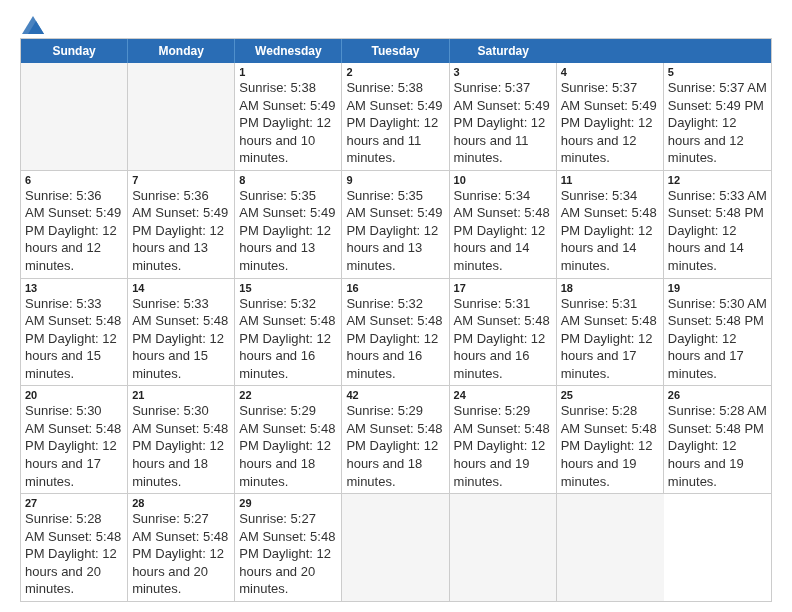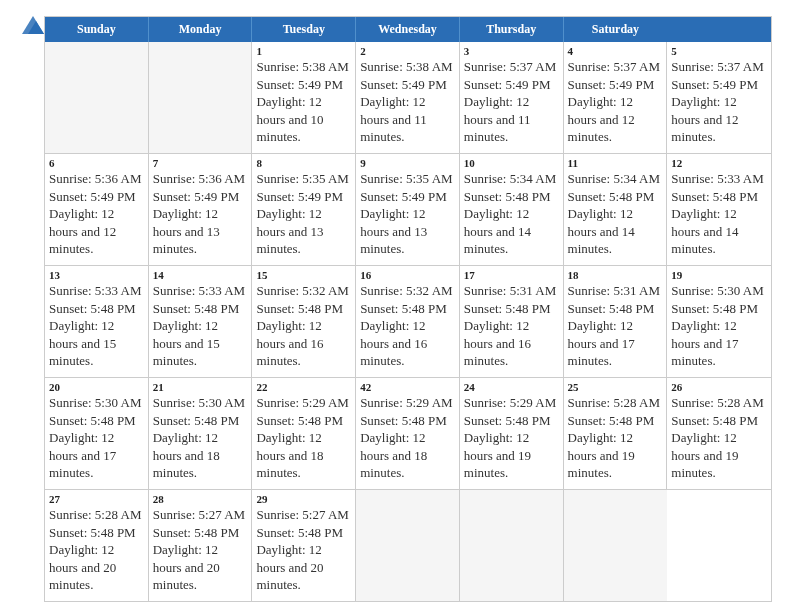--- a/index.html
+++ b/index.html
@@ -8,22 +8,21 @@
       background: #fff;
       width: 792px;
       height: 612px;
       overflow: hidden;
     }
     .page {
       width: 792px;
       height: 612px;
       padding: 16px 20px 10px 20px;
       display: flex;
-      flex-direction: row;
-      font-family: Liberation Serif, serif;
+      flex-direction: column;
     }
     .header {
       display: flex;
       align-items: flex-start;
       justify-content: space-between;
       margin-bottom: 8px;
     }
     .logo {
       display: flex;
       flex-direction: column;
@@ -146,23 +145,22 @@
     <div class="title-block">
       <div class="month-year"></div>
       <div class="location"></div>
     </div>
   </div>
 
   <div class="calendar">
     <div class="cal-header" id="cal-header">
         <div class="cal-header-cell">Sunday</div>
         <div class="cal-header-cell">Monday</div>
+        <div class="cal-header-cell">Wednesday</div>
         <div class="cal-header-cell">Tuesday</div>
-        <div class="cal-header-cell">Wednesday</div>
-        <div class="cal-header-cell">Thursday</div>
         <div class="cal-header-cell">Saturday</div>
       </div>
     <div class="cal-body" id="cal-body">
         <div class="cal-row">
           <div class="cal-cell shaded empty"></div>
           <div class="cal-cell shaded empty"></div>
           <div class="cal-cell">
             <div class="day-num">1</div>
             <div class="cell-detail">Sunrise: 5:38 AM
 Sunset: 5:49 PM

